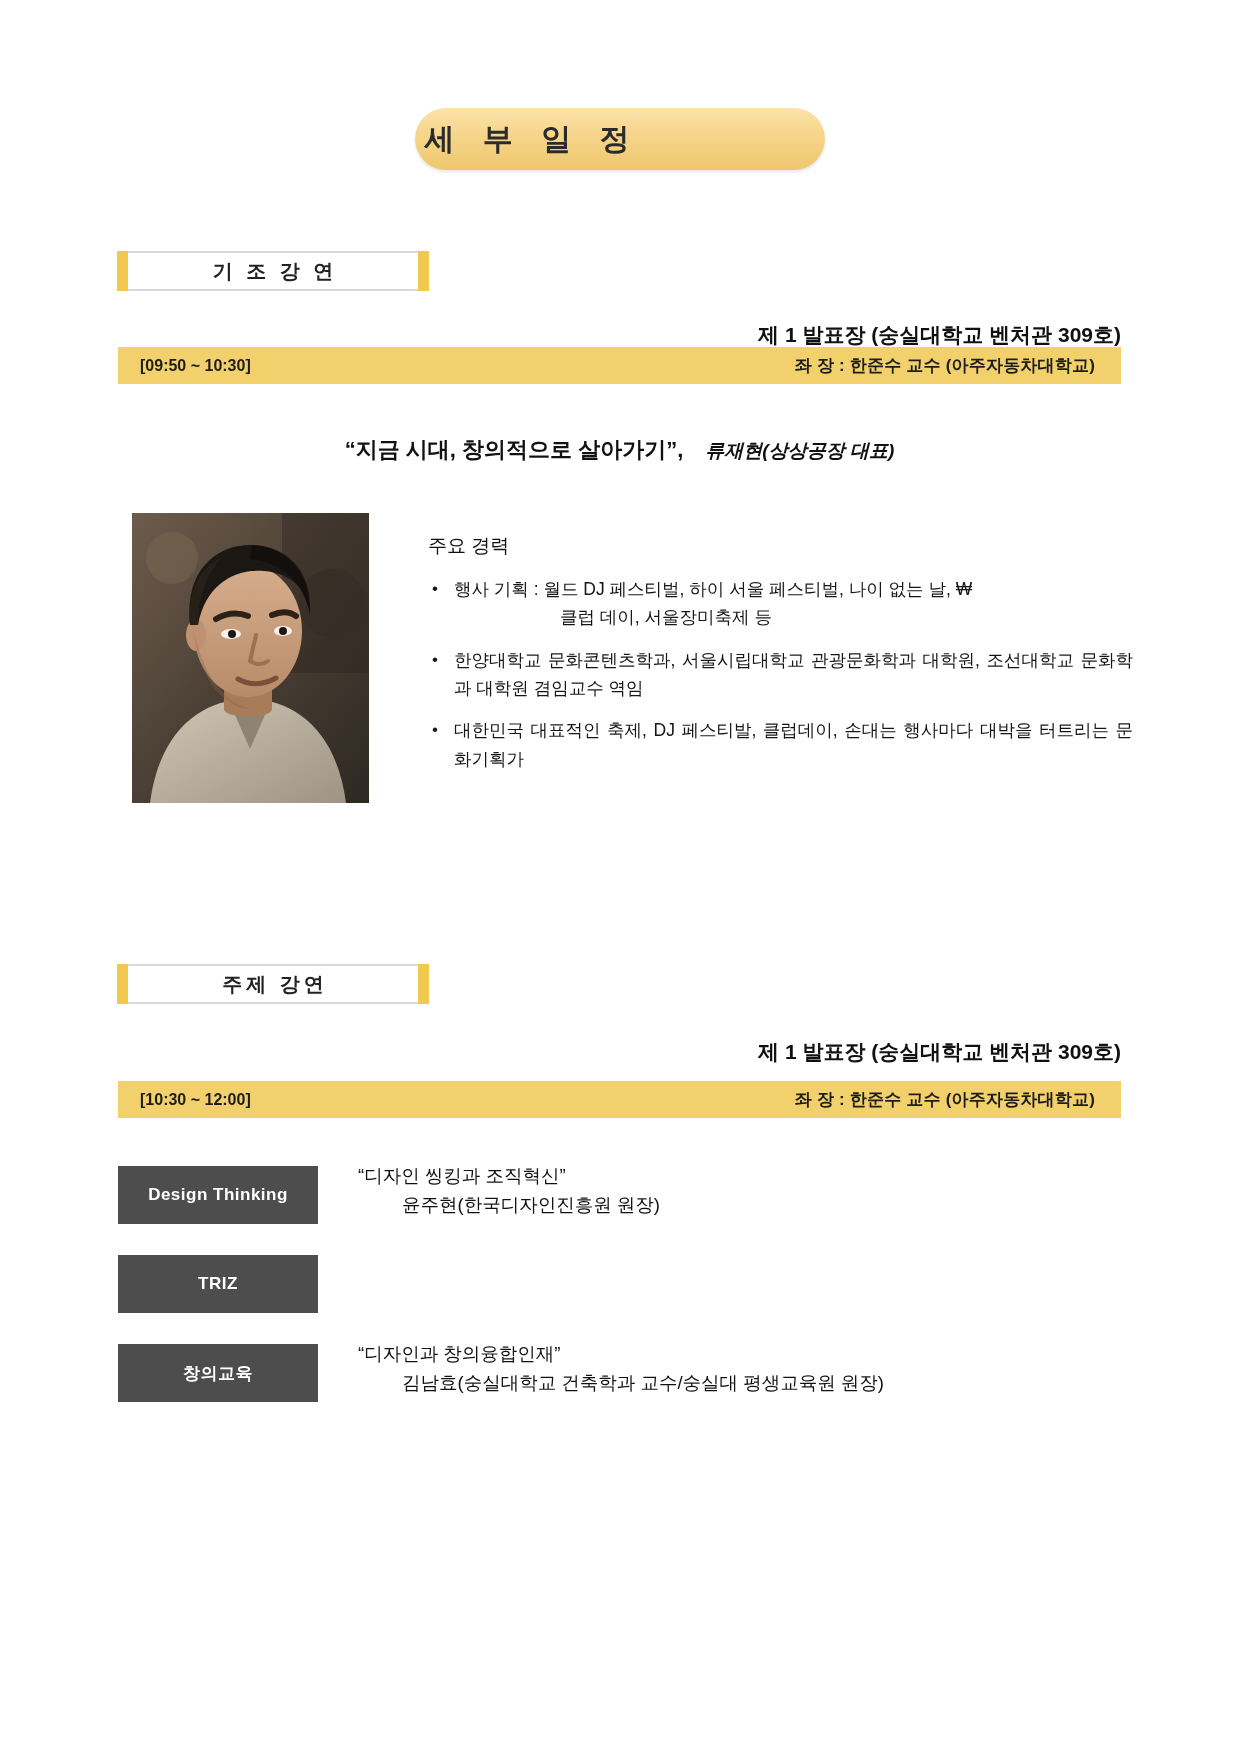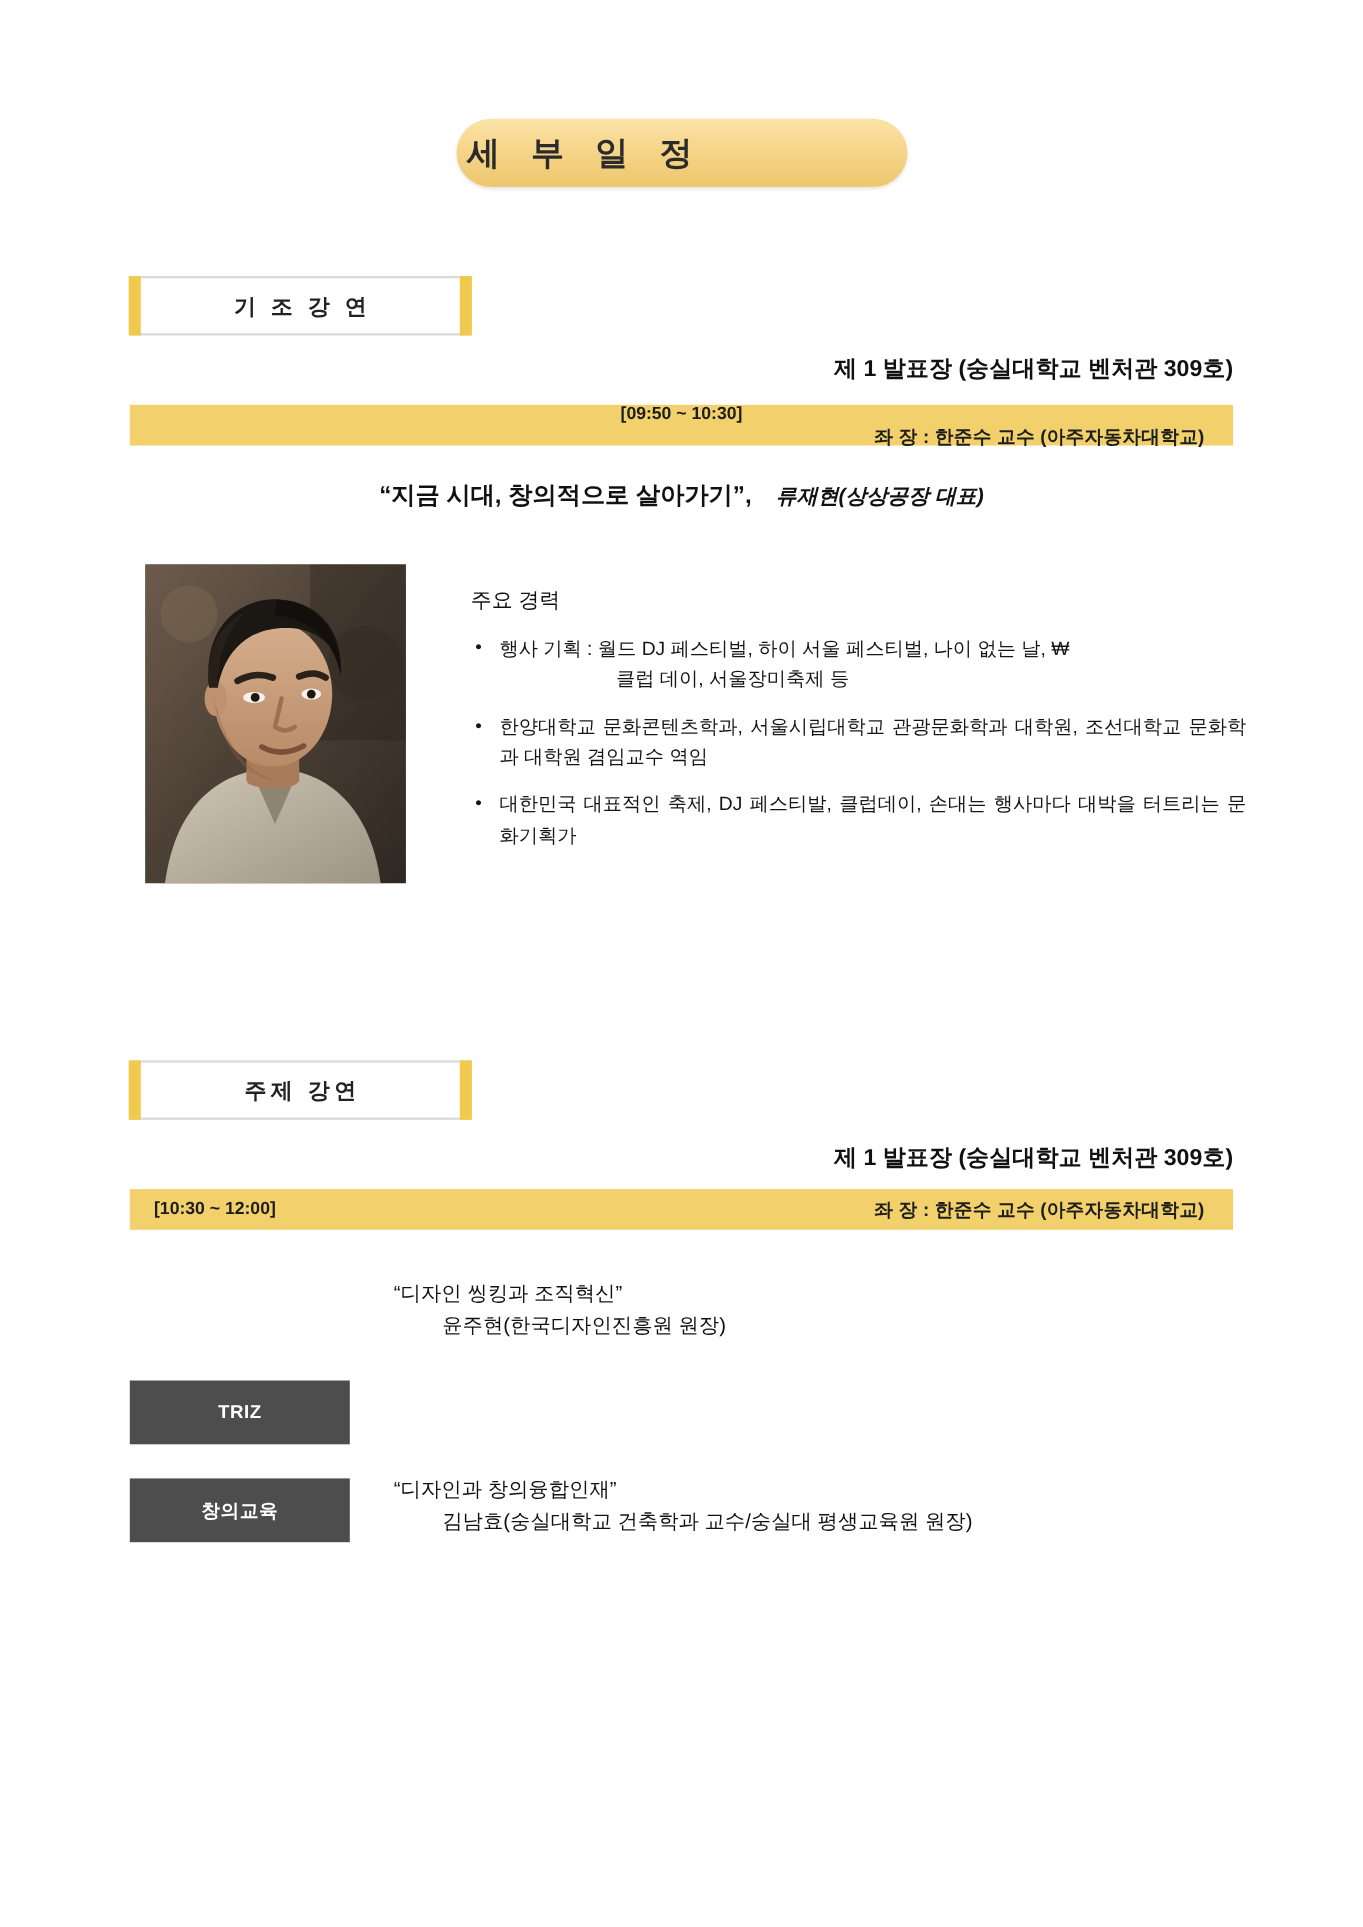--- a/index.html
+++ b/index.html
@@ -41,21 +41,21 @@
     letter-spacing: 10px;
     color: #2b2b2b;
     text-indent: 10px;
   }
 
   
   .section-tab {
     position: absolute;
     left: 118px;
     width: 310px;
-    height: 54px;
+    height: 40px;
     background: #ffffff;
     border-top: 2px solid #d9d9d9;
     border-bottom: 2px solid #d9d9d9;
     display: flex;
     align-items: center;
     justify-content: center;
     box-sizing: border-box;
   }
   .section-tab::before {
     content: "";
@@ -234,21 +234,21 @@
     <span>세 부 일 정</span>
   </div>
 </div>
 
 <div class="section-tab" style="top:251px;">
   <span>기 조 강 연</span>
 </div>
 
 <div class="venue-line" style="top:321px;">제 1 발표장 (숭실대학교 벤처관 309호)</div>
 
-<div class="info-bar" style="top:368px;flex-direction:column;">
+<div class="info-bar" style="top:347px;">
   <div class="time">[09:50 ~ 10:30]</div>
   <div class="chair">좌 장 :  한준수 교수 (아주자동차대학교)</div>
 </div>
 
 <div class="keynote-title">
   <span>“지금 시대, 창의적으로 살아가기”,</span><span class="speaker">류재현(상상공장 대표)</span>
 </div>
 
 <div class="photo">
   <svg width="237" height="290" viewBox="0 0 237 290" xmlns="http://www.w3.org/2000/svg">
@@ -324,20 +324,21 @@
 </div>
 
 <div class="venue-line" style="top:1038px;">제 1 발표장 (숭실대학교 벤처관 309호)</div>
 
 <div class="info-bar" style="top:1081px;">
   <div class="time">[10:30 ~ 12:00]</div>
   <div class="chair">좌 장 :  한준수 교수 (아주자동차대학교)</div>
 </div>
 
 <div class="lecture-row" style="top:1166px;">
+  <div class="lecture-tag">Design Thinking</div>
   <div class="lecture-text">
     <span>“디자인 씽킹과 조직혁신”</span>
     <span class="line2">윤주현(한국디자인진흥원 원장)</span>
   </div>
 </div>
 
 <div class="lecture-row" style="top:1255px;">
   <div class="lecture-tag">TRIZ</div>
   <div class="lecture-text">
   </div>

